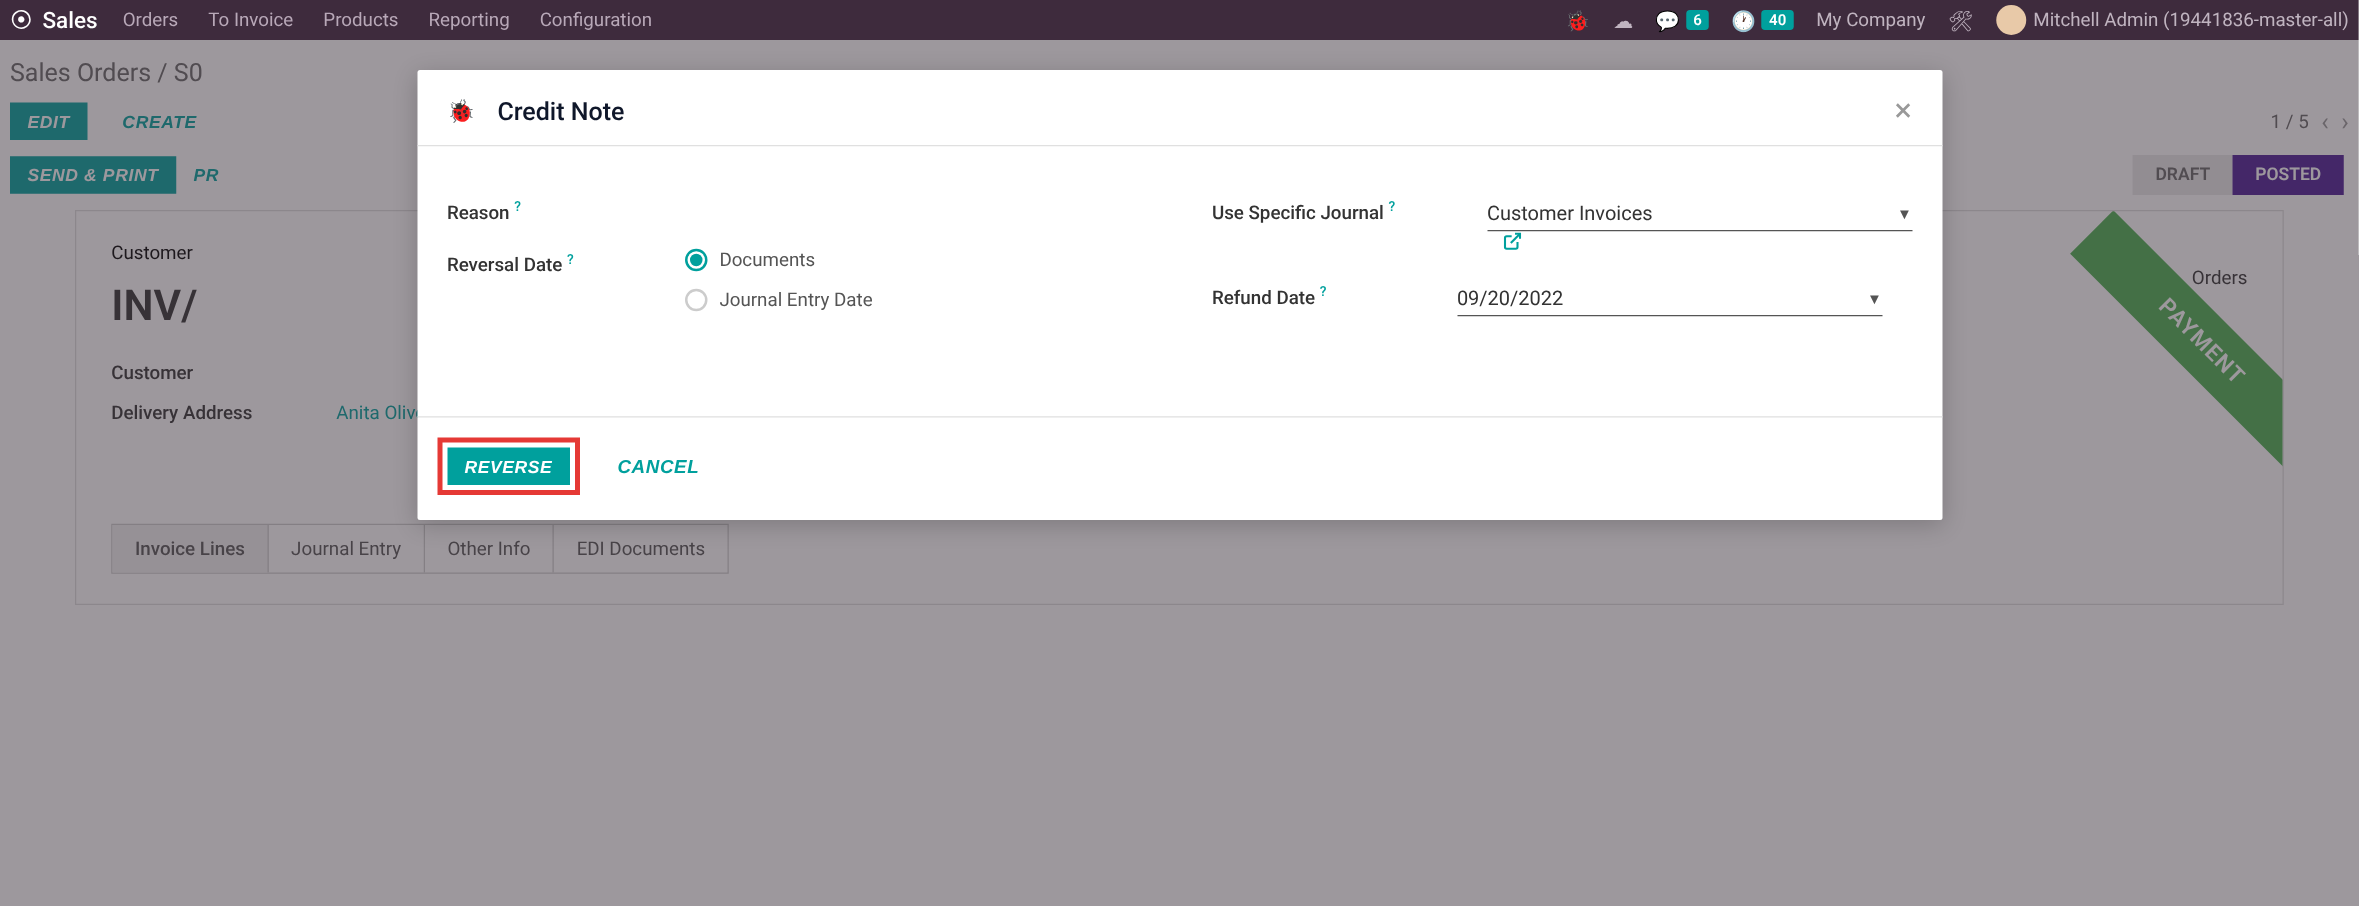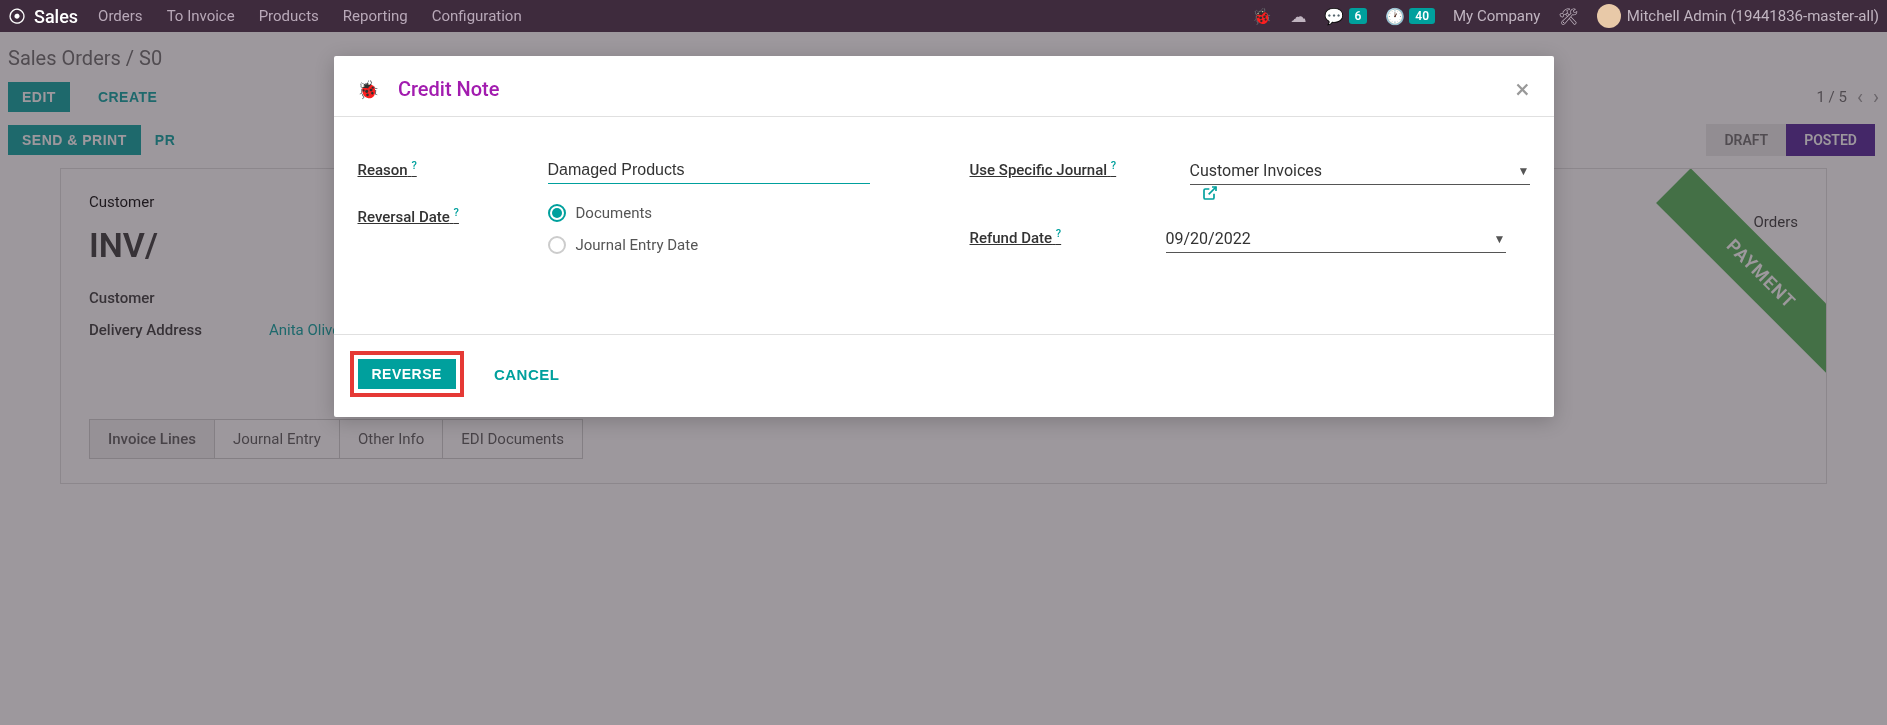--- a/index.html
+++ b/index.html
@@ -97,20 +97,21 @@
       padding: 0 8px 12px;
       gap: 14px;
     }
     .btn {
       padding: 7px 14px;
       font-size: 14px;
       font-weight: 600;
       border: none;
       cursor: pointer;
       letter-spacing: 0.5px;
+      font-style: italic;
     }
     .btn-primary {
       background: #00a09d;
       color: white;
     }
     .btn-secondary {
       background: transparent;
       color: #00a09d;
     }
     .pager {
@@ -256,21 +257,21 @@
       border-bottom: 1px solid #e0e0e0;
     }
     .modal-bug-icon {
       color: #00a09d;
       font-size: 18px;
       margin-right: 18px;
     }
     .modal-title {
       font-size: 20px;
       font-weight: 500;
-      color: #a21caf;
+      color: #0f172a;
     }
     .modal-close {
       margin-left: auto;
       font-size: 26px;
       color: #999;
       cursor: pointer;
       line-height: 1;
     }
     .modal-body {
       padding: 40px 24px 60px;
@@ -284,21 +285,20 @@
       display: flex;
       margin-bottom: 20px;
       align-items: flex-start;
     }
     .modal-label {
       width: 190px;
       font-size: 15px;
       color: #333;
       font-weight: 500;
       padding-top: 2px;
-      text-decoration: underline;
     }
     .modal-control {
       flex: 1;
     }
     .modal-input {
       width: 100%;
       border: none;
       border-bottom: 1px solid #00a09d;
       padding: 4px 0;
       font-size: 16px;
@@ -493,23 +493,20 @@
         <span class="modal-title">Credit Note</span>
         <span class="modal-close">×</span>
       </div>
       <div class="modal-body">
         <div class="modal-col">
           <div class="modal-field">
             <div class="modal-label">
               <span>Reason</span>
               <span class="field-help">?</span>
             </div>
-            <div class="modal-control">
-              <input class="modal-input" value="Damaged Products" style="">
-            </div>
           </div>
           <div class="modal-field">
             <div class="modal-label">
               <span>Reversal Date</span>
               <span class="field-help">?</span>
             </div>
             <div class="modal-control">
               <div class="radio-group">
                 <div class="radio-item">
                   <span class="radio-dot checked"></span>

